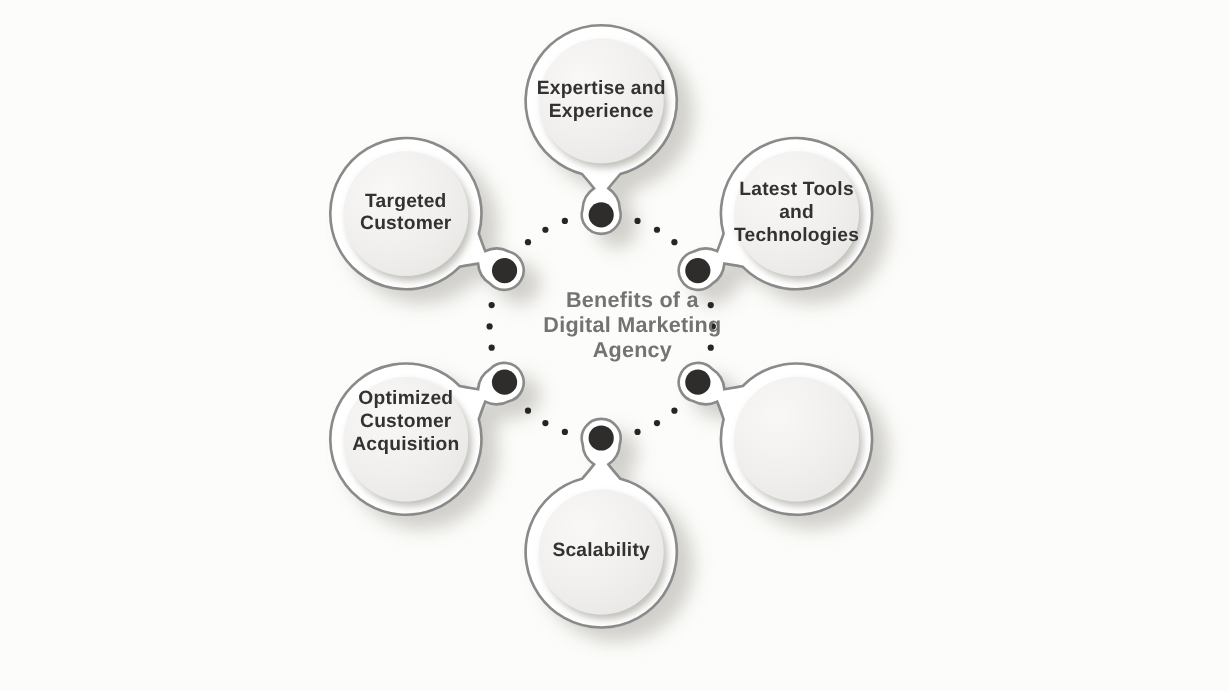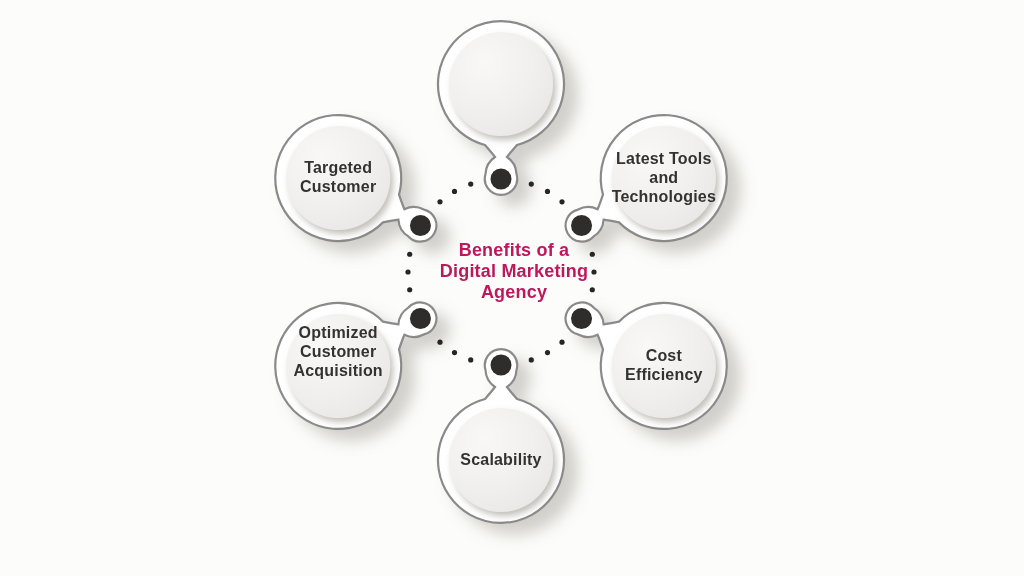--- a/index.html
+++ b/index.html
@@ -102,28 +102,28 @@
         <circle cx="454.5" cy="352.5403625519528" r="2.6" fill="#262626"></circle>
         <circle cx="439.9865103038828" cy="342.1879909607178" r="2.6" fill="#262626"></circle>
         <circle cx="409.70867193936726" cy="289.7452365700187" r="2.6" fill="#262626"></circle>
         <circle cx="408" cy="272" r="2.6" fill="#262626"></circle>
         <circle cx="409.70867193936726" cy="254.25476342998135" r="2.6" fill="#262626"></circle>
         <circle cx="439.9865103038828" cy="201.81200903928223" r="2.6" fill="#262626"></circle>
         <circle cx="454.49999999999994" cy="191.45963744804723" r="2.6" fill="#262626"></circle>
         <circle cx="470.72216163548444" cy="184.06677246926353" r="2.6" fill="#262626"></circle>
       </svg></div>
 
-  <div class="label center-title" id="center-title" style="left: 514px; top: 271px; color: #be185d;">Benefits of a
+  <div class="label center-title" id="center-title" style="left: 527px; top: 271px; color: #737373;">Benefits of a
 Digital Marketing
 Agency</div>
 
+  <div class="label node-label" style="left: 501px; top: 84px; color: rgb(51, 50, 49);">Expertise and
+Experience</div>
   <div class="label node-label" style="left: 663.813px; top: 178px; color: rgb(51, 50, 49);">Latest Tools
 and
 Technologies</div>
-  <div class="label node-label" style="left: 663.813px; top: 366px; color: rgb(51, 50, 49);">Cost
-Efficiency</div>
   <div class="label node-label" style="left: 501px; top: 460px; color: rgb(51, 50, 49);">Scalability</div>
   <div class="label node-label" style="left: 338.187px; top: 352px; color: rgb(51, 50, 49);">Optimized
 Customer
 Acquisition</div>
   <div class="label node-label" style="left: 338.187px; top: 178px; color: rgb(51, 50, 49);">Targeted
 Customer</div>
 </div>
 
 </body></html>

